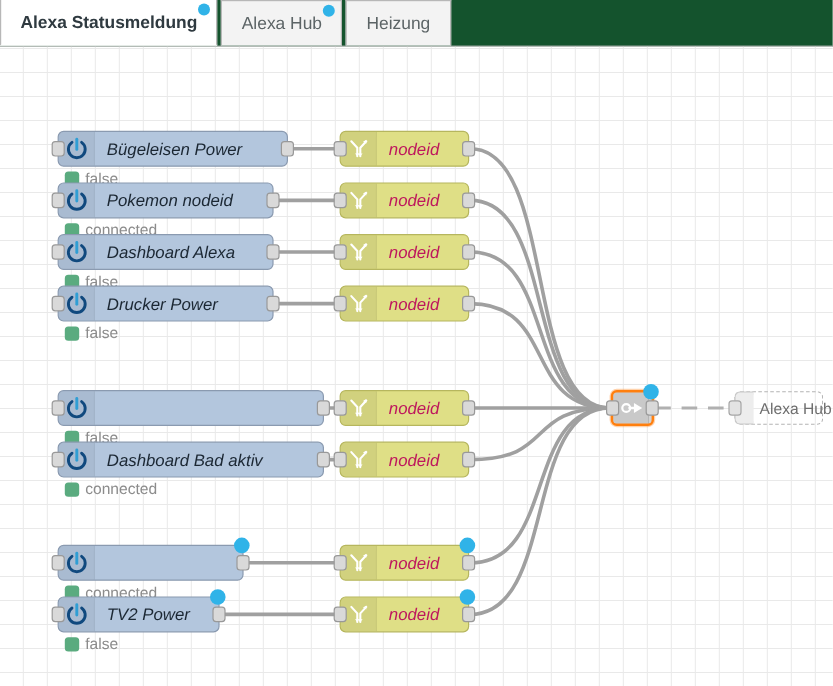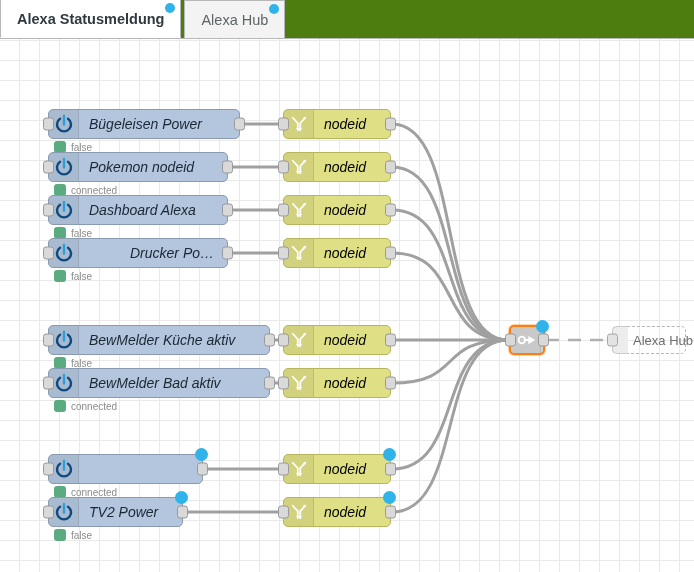--- a/index.html
+++ b/index.html
@@ -19,21 +19,21 @@
     height: 572px;
     overflow: hidden;
   }
 
   
   #tabbar {
     position: absolute;
     left: 0; top: 0;
     width: 694px;
     height: 39px;
-    background: #4d7c0f;
+    background: #14532d;
     border-bottom: 1px solid #b7b7b7;
     box-sizing: border-box;
     display: flex;
     align-items: flex-end;
   }
   .tab {
     position: relative;
     height: 38px;
     box-sizing: border-box;
     display: flex;
@@ -137,21 +137,21 @@
   .node-label {
     flex: 1 1 auto;
     padding: 0 8px 0 10px;
     font-size: 14px;
     font-style: italic;
     color: #1b2733;
     overflow: hidden;
     text-overflow: ellipsis;
     white-space: nowrap;
   }
-  .node.yellow .node-label { color: #000000; }
+  .node.yellow .node-label { color: #be185d; }
 
   
   .port {
     position: absolute;
     width: 11px;
     height: 13px;
     background: #d9d9d9;
     border: 1px solid #999999;
     border-radius: 3px;
     top: 50%;
@@ -172,21 +172,21 @@
     top: -7px;
     right: -6px;
     z-index: 5;
   }
 
   
   .status {
     position: absolute;
     display: flex;
     align-items: center;
-    font-size: 10px;
+    font-size: 13px;
     color: #8c8c8c;
     white-space: nowrap;
     pointer-events: none;
   }
   .status .dot {
     width: 12px;
     height: 12px;
     border-radius: 3px;
     background: #5aab7f;
     margin-right: 5px;
@@ -243,20 +243,23 @@
 <div id="app">
 
   <div id="tabbar">
       <div class="tab active">
         <span class="tab-label">Alexa Statusmeldung</span>
         <span class="tab-dot" style="background: rgb(48, 179, 232);"></span>
       </div>
       <div class="tab">
         <span class="tab-label">Alexa Hub</span>
         <span class="tab-dot" style="background: rgb(48, 179, 232);"></span>
+      </div>
+      <div class="tab">
+        <span class="tab-label">Heizung</span>
       </div>
     </div>
 
   <div id="canvas">
     <svg id="wires" viewBox="0 0 694 533" preserveAspectRatio="none">
         <path d="M241,85 C269,85 254,85 282,85" fill="none" stroke="#a0a0a0" stroke-width="3" stroke-linecap="round"></path>
         <path d="M229,128 C261.86,128 249.14,128 282,128" fill="none" stroke="#a0a0a0" stroke-width="3" stroke-linecap="round"></path>
         <path d="M229,171 C261.86,171 249.14,171 282,171" fill="none" stroke="#a0a0a0" stroke-width="3" stroke-linecap="round"></path>
         <path d="M229,214 C261.86,214 249.14,214 282,214" fill="none" stroke="#a0a0a0" stroke-width="3" stroke-linecap="round"></path>
         <path d="M271,301 C299,301 254,301 282,301" fill="none" stroke="#a0a0a0" stroke-width="3" stroke-linecap="round"></path>
@@ -312,21 +315,21 @@
             </svg>
           </div>
           <div class="node-label">Dashboard Alexa</div>
           <div class="port in"></div>
           <div class="port out"></div>
         </div>
         <div class="status" style="left: 54px; top: 188px;">
           <span class="dot" style="background: rgb(90, 171, 127);"></span>
           <span>false</span>
         </div>
-        <div class="node blue" style="left: 48px; top: 199px; width: 180px; gap: 41px;">
+        <div class="node blue" style="left: 48px; top: 199px; width: 180px;">
           <div class="node-iconbox">
             <svg width="20" height="20" viewBox="0 0 24 24">
               <path d="M7.2 5.6 A8.4 8.4 0 1 0 16.8 5.6" fill="none" stroke="#10497e" stroke-width="2.9" stroke-linecap="round"></path>
               <line x1="12" y1="2.4" x2="12" y2="12.6" stroke="#2f9ed4" stroke-width="2.9" stroke-linecap="round"></line>
             </svg>
           </div>
           <div class="node-label">Drucker Power</div>
           <div class="port in"></div>
           <div class="port out"></div>
         </div>
@@ -334,36 +337,35 @@
           <span class="dot" style="background: rgb(90, 171, 127);"></span>
           <span>false</span>
         </div>
         <div class="node blue" style="left: 48px; top: 286px; width: 222px;">
           <div class="node-iconbox">
             <svg width="20" height="20" viewBox="0 0 24 24">
               <path d="M7.2 5.6 A8.4 8.4 0 1 0 16.8 5.6" fill="none" stroke="#10497e" stroke-width="2.9" stroke-linecap="round"></path>
               <line x1="12" y1="2.4" x2="12" y2="12.6" stroke="#2f9ed4" stroke-width="2.9" stroke-linecap="round"></line>
             </svg>
           </div>
-          <div class="node-label">BewMelder Küche aktiv</div>
           <div class="port in"></div>
           <div class="port out"></div>
         </div>
         <div class="status" style="left: 54px; top: 318px;">
           <span class="dot" style="background: rgb(90, 171, 127);"></span>
           <span>false</span>
         </div>
         <div class="node blue" style="left: 48px; top: 329px; width: 222px;">
           <div class="node-iconbox">
             <svg width="20" height="20" viewBox="0 0 24 24">
               <path d="M7.2 5.6 A8.4 8.4 0 1 0 16.8 5.6" fill="none" stroke="#10497e" stroke-width="2.9" stroke-linecap="round"></path>
               <line x1="12" y1="2.4" x2="12" y2="12.6" stroke="#2f9ed4" stroke-width="2.9" stroke-linecap="round"></line>
             </svg>
           </div>
-          <div class="node-label">BewMelder Bad aktiv</div>
+          <div class="node-label">Dashboard Bad aktiv</div>
           <div class="port in"></div>
           <div class="port out"></div>
         </div>
         <div class="status" style="left: 54px; top: 361px;">
           <span class="dot" style="background: rgb(90, 171, 127);"></span>
           <span>connected</span>
         </div>
         <div class="node blue" style="left: 48px; top: 415px; width: 155px;">
           <div class="node-iconbox">
             <svg width="20" height="20" viewBox="0 0 24 24">

